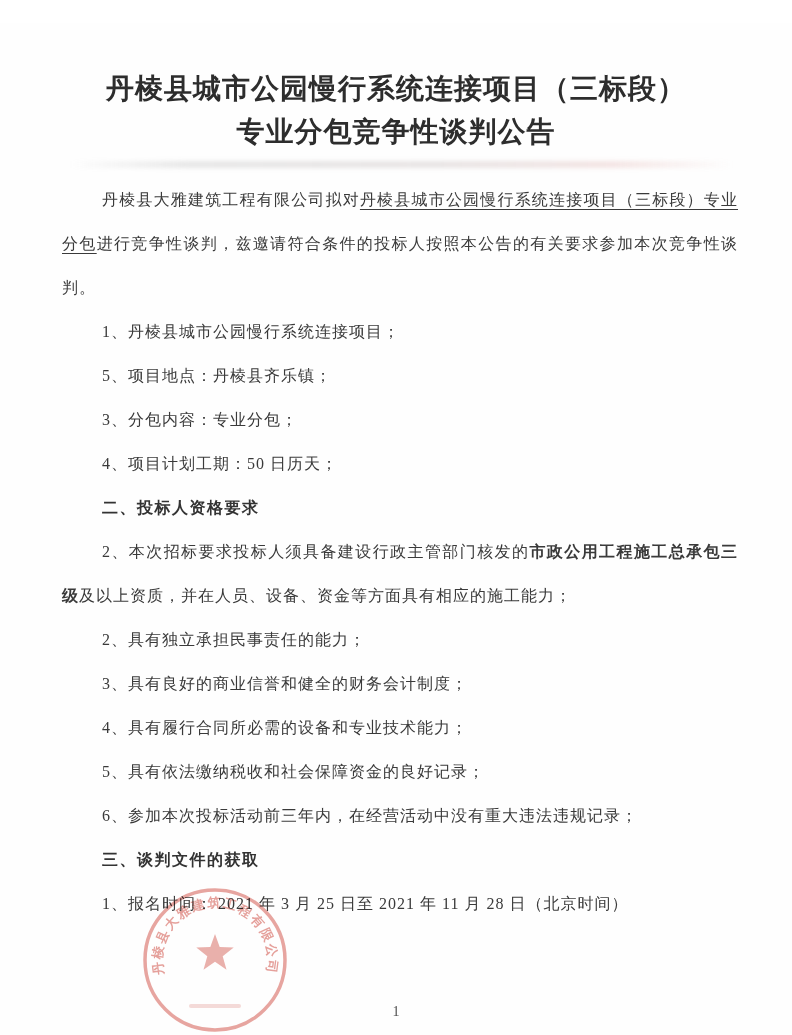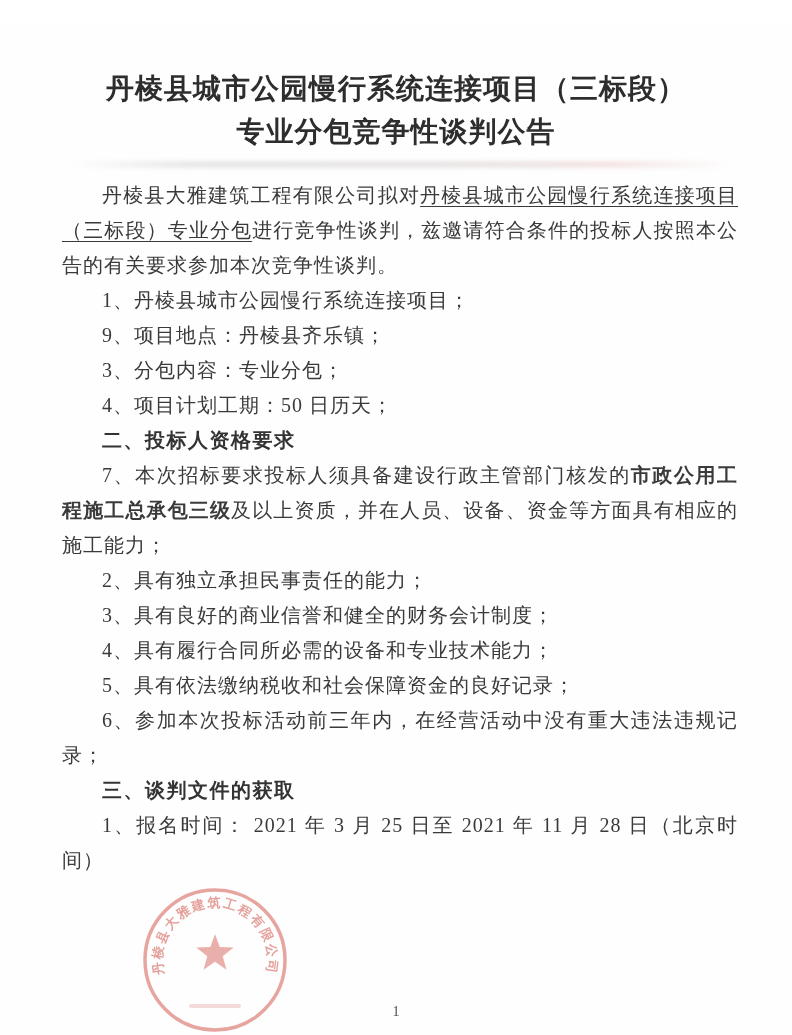--- a/index.html
+++ b/index.html
@@ -28,22 +28,22 @@
   }
   .doc-title span { display: block; }
   
   .content {
     position: absolute;
     top: 155px; left: 62px;
     width: 676px;
   }
   .content p, .content h2 {
     margin: 0;
-    font-size: 20px;
-    line-height: 35px;
+    font-size: 16px;
+    line-height: 44px;
     letter-spacing: 1px;
     text-align: justify;
     font-weight: normal;
   }
   .ti { text-indent: 40px; }
   .content h2 {
     font-family: "Liberation Sans", "DejaVu Sans", sans-serif;
     font-weight: 700;
     color: #333;
     letter-spacing: 1.5px;
@@ -98,26 +98,26 @@
       <span>专业分包竞争性谈判公告</span>
     </h1>
 
   <div class="smudge"></div>
 
   <div class="content">
 
     <p class="ti"><span>丹棱县大雅建筑工程有限公司拟对</span><span class="u">丹棱县城市公园慢行系统连接项目（三标段）专业分包</span><span>进行竞争性谈判，兹邀请符合条件的投标人按照本公告的有关要求参加本次竞争性谈判。</span></p>
 
     <p class="ti">1、丹棱县城市公园慢行系统连接项目；</p>
-    <p class="ti">9、项目地点：丹棱县齐乐镇；</p>
+    <p class="ti">5、项目地点：丹棱县齐乐镇；</p>
     <p class="ti">3、分包内容：专业分包；</p>
     <p class="ti">4、项目计划工期：50 日历天；</p>
 
     <h2 class="ti">二、投标人资格要求</h2>
-    <p class="ti"><span>7、本次招标要求投标人须具备建设行政主管部门核发的</span><span class="b">市政公用工程施工总承包三级</span><span>及以上资质，并在人员、设备、资金等方面具有相应的施工能力；</span></p>
+    <p class="ti"><span>2、本次招标要求投标人须具备建设行政主管部门核发的</span><span class="b">市政公用工程施工总承包三级</span><span>及以上资质，并在人员、设备、资金等方面具有相应的施工能力；</span></p>
     <p class="ti">2、具有独立承担民事责任的能力；</p>
     <p class="ti">3、具有良好的商业信誉和健全的财务会计制度；</p>
     <p class="ti">4、具有履行合同所必需的设备和专业技术能力；</p>
     <p class="ti">5、具有依法缴纳税收和社会保障资金的良好记录；</p>
     <p class="ti">6、参加本次投标活动前三年内，在经营活动中没有重大违法违规记录；</p>
 
     <h2 class="ti">三、谈判文件的获取</h2>
     <p class="ti">1、报名时间： 2021 年 3 月 25 日至 2021 年 11 月 28 日（北京时间）</p>
 
   </div>

